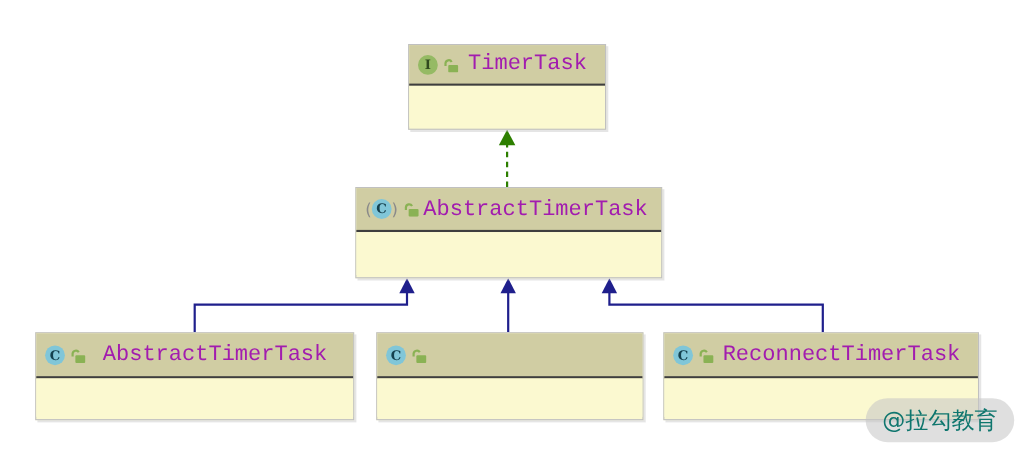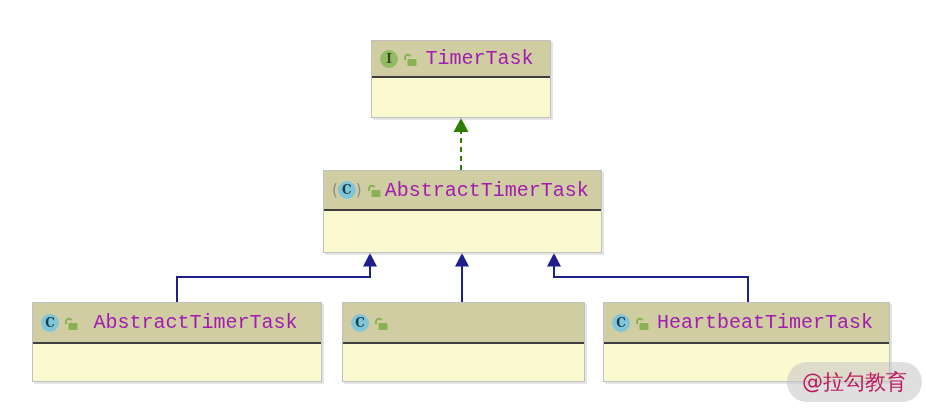--- a/index.html
+++ b/index.html
@@ -48,21 +48,21 @@
     font-family:"DejaVu Sans",sans-serif;
     flex:0 0 auto;
   }
   .lock{flex:0 0 auto;margin-left:5px;}
   .node-body{width:100%;background:#fbf9d0;box-sizing:border-box;}
   .watermark{
     position:absolute;
     left:787px;top:362px;width:135px;height:40px;
     border-radius:20px;
     background:rgba(197,197,197,0.55);
-    color:#be185d;
+    color:#0f766e;
     display:flex;align-items:center;justify-content:center;
     font-size:21px;
     font-family:"DejaVu Sans",sans-serif;
     z-index:5;
   }
 </style>
 </head>
 <body>
 
 <div class="canvas">
@@ -135,20 +135,20 @@
     <div class="node-body" style="height:35px;"></div>
   </div>
 
   <div class="node" style="left:603px;top:302px;width:287px;height:80px;">
     <div class="node-header" style="height:41px;">
       <span class="icon-circle icon-class">C</span>
       <svg class="lock" width="14" height="14" viewBox="0 0 14 14">
         <path d="M2 8 V5.5 A3 3 0 0 1 7.6 4.3" fill="none" stroke-width="2" stroke="#8ab254"></path>
         <rect x="4.5" y="7" width="9" height="7" rx="1" fill="#8ab254"></rect>
       </svg>
-      <span class="node-label">HeartbeatTimerTask</span>
+      <span class="node-label">ReconnectTimerTask</span>
     </div>
     <div class="node-body" style="height:35px;"></div>
   </div>
 
   <div class="watermark">@拉勾教育</div>
 
 </div>
 
 </body></html>

